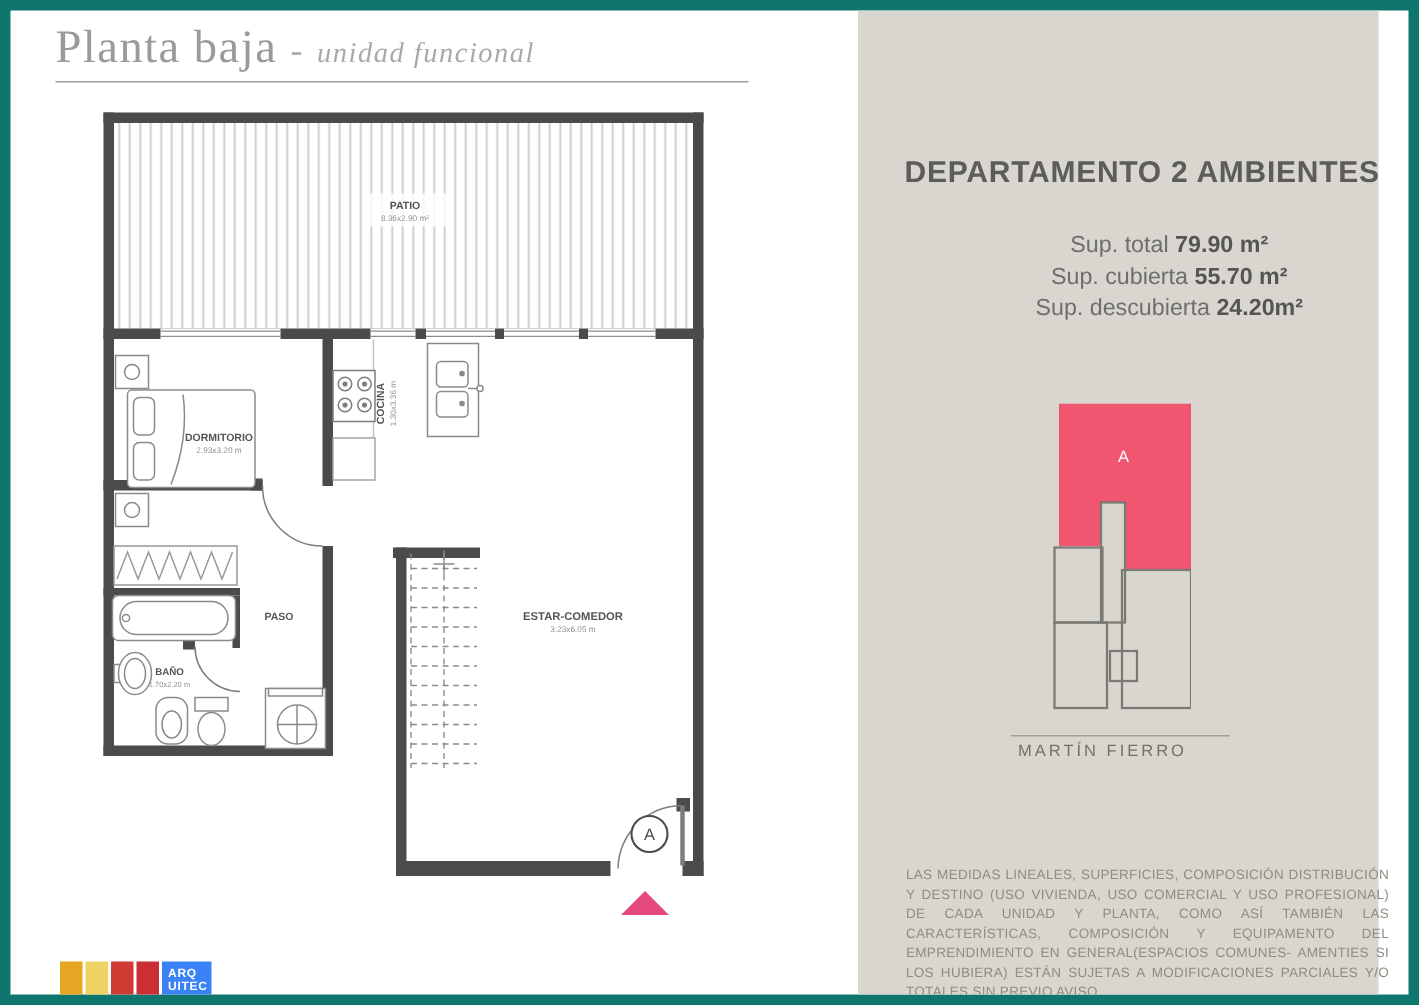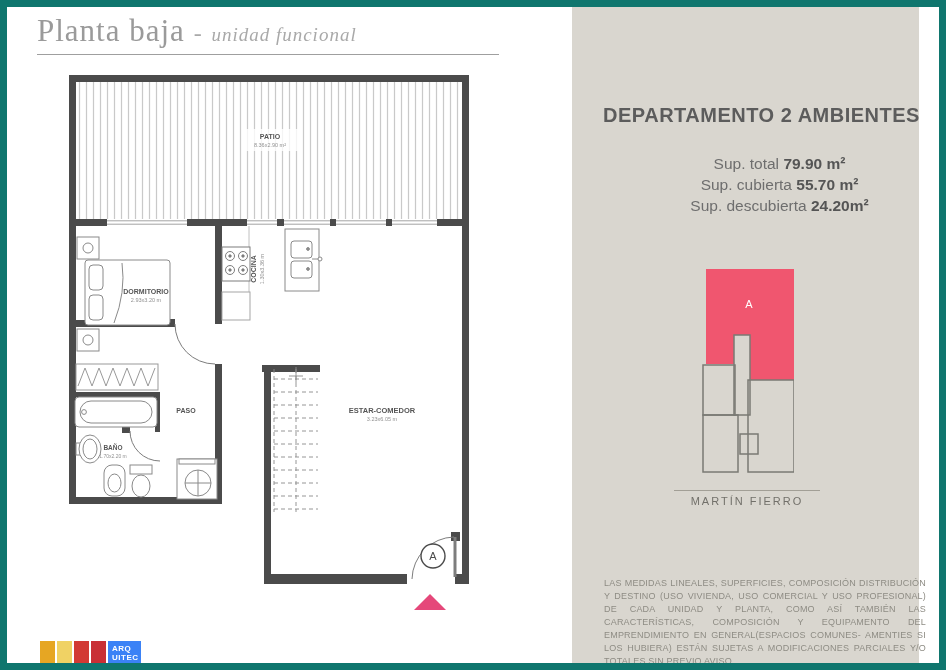--- a/index.html
+++ b/index.html
@@ -34,21 +34,21 @@
   .unit-line{position:absolute;top:76px;left:0;width:100%;text-align:center;
              font-size:17px;color:#6b6b6b;letter-spacing:.5px;}
   .unit-line b{color:#575757;}
   .unit-type{position:absolute;top:97px;left:0;width:100%;text-align:center;
              font-size:20px;font-weight:bold;color:#5c5c5c;letter-spacing:.5px;padding-left:16px;}
   .surfaces{position:absolute;top:146px;left:0;width:100%;text-align:center;
             font-size:15.5px;color:#6e6e6e;line-height:21px;padding-left:34px;}
   .surfaces b{color:#555555;}
   .sitemap{position:absolute;left:130px;top:262px;}
   .street-rule{position:absolute;left:102px;top:483px;width:146px;height:1px;background:#a29f96;}
-  .street{position:absolute;left:100px;top:488px;width:150px;text-align:center;
+  .street{position:absolute;left:88px;top:488px;width:150px;text-align:center;
           font-size:11px;letter-spacing:2px;color:#72706a;}
   .disclaimer{position:absolute;left:20px;top:558px;width:322px;margin:12px;
               font-size:9px;line-height:13px;letter-spacing:.2px;color:#8e8c84;text-align:justify;}
 
   
   .room-name{font-family:"Liberation Sans",sans-serif;font-weight:bold;fill:#555555;}
   .room-dims{font-family:"Liberation Sans",sans-serif;fill:#919191;}
 </style>
 </head>
 <body>

